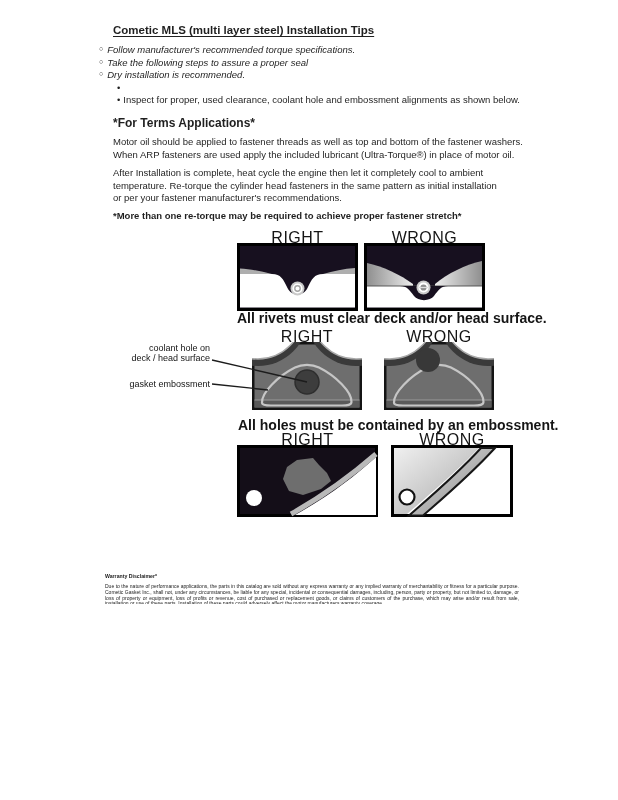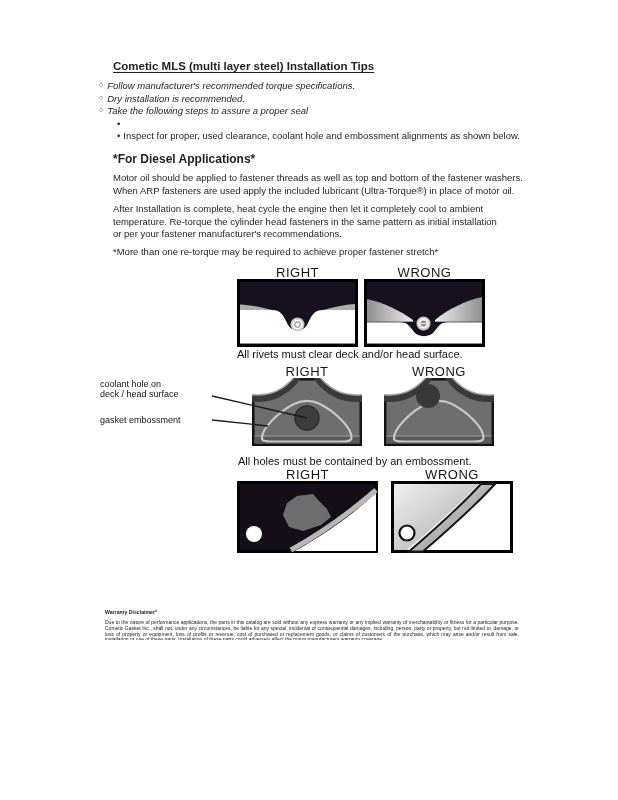--- a/index.html
+++ b/index.html
@@ -1,36 +1,36 @@
 <!DOCTYPE html>
 <html><head>
 <meta charset="utf-8">
 <style>
   html,body{margin:0;padding:0;background:#ffffff;}
   .page{position:relative;width:618px;height:604px;background:#ffffff;overflow:hidden;
-        color:#1f1f1f;font-family:"Liberation Sans","DejaVu Sans",sans-serif;margin-top:36px;}
+        color:#1f1f1f;font-family:"Liberation Sans","DejaVu Sans",sans-serif;}
   .abs{position:absolute;}
   .title{left:113px;top:24px;font-size:11.5px;font-weight:bold;
          text-decoration:underline;text-underline-offset:2px;margin:0;}
   .bullets{left:99px;top:44px;}
   .b-line{display:flex;align-items:flex-start;font-size:9.5px;line-height:12.5px;font-style:italic;}
   .b-mark{font-size:7px;line-height:12.5px;margin-right:4px;position:relative;top:-1px;}
   .sub-bullets{left:117px;top:82px;}
   .sb-line{display:flex;align-items:flex-start;font-size:9.5px;line-height:12.3px;}
   .sb-mark{font-size:9.5px;line-height:12.3px;margin-right:3px;}
   .diesel-heading{left:113px;top:116px;font-size:12px;font-weight:bold;margin:0;}
   .para{font-size:9.5px;line-height:12.6px;white-space:pre-line;margin:0;width:430px;}
   .p1{left:113px;top:136px;}
   .p2{left:113px;top:167px;}
-  .p3{left:113px;top:210px;}
-  .dlabel{font-size:13px;letter-spacing:0.5px;text-align:center;color:#151515;}
-  .caption{font-size:11px;line-height:11px;white-space:pre-line;color:#151515;}
+  .p3{left:113px;top:210px;font-weight:bold;}
+  .dlabel{font-size:16px;letter-spacing:0.5px;text-align:center;color:#151515;}
+  .caption{font-size:14px;line-height:11px;white-space:pre-line;color:#151515;font-weight:bold;}
   .fig{position:absolute;display:block;}
   .overlay{position:absolute;z-index:5;}
-  .callout{font-size:9px;line-height:9.5px;text-align:left;white-space:pre-line;
+  .callout{font-size:9px;line-height:9.5px;text-align:right;white-space:pre-line;
            width:110px;color:#151515;}
   .co1{left:100px;top:344px;}
   .co2{left:100px;top:380px;}
   .legal{left:105px;top:573px;width:414px;color:#222;}
   .legal-h{font-size:5.2px;font-weight:bold;margin:0 0 5px 0;}
   .legal p{font-size:5px;line-height:5.8px;margin:0 0 5px 0;text-align:justify;
            white-space:pre-line;}
   .code{left:390px;top:756px;font-size:13px;color:#2b2b2b;letter-spacing:0.3px;}
 </style>
 </head>
@@ -40,39 +40,39 @@
 
   <h1 class="abs title">Cometic MLS (multi layer steel) Installation Tips</h1>
 
   <div class="abs bullets">
     <div class="b-line">
       <span class="b-mark">○</span>
       <span>Follow manufacturer's recommended torque specifications.</span>
     </div>
     <div class="b-line">
       <span class="b-mark">○</span>
-      <span>Dry installation is recommended.</span>
+      <span>Take the following steps to assure a proper seal</span>
     </div>
     <div class="b-line">
       <span class="b-mark">○</span>
-      <span>Take the following steps to assure a proper seal</span>
+      <span>Dry installation is recommended.</span>
     </div>
   </div>
 
   <div class="abs sub-bullets">
     <div class="sb-line">
       <span class="sb-mark">•</span>
     </div>
     <div class="sb-line">
       <span class="sb-mark">•</span>
       <span>Inspect for proper, used clearance, coolant hole and embossment alignments as shown below.</span>
     </div>
   </div>
 
-  <h2 class="abs diesel-heading">*For Diesel Applications*</h2>
+  <h2 class="abs diesel-heading">*For Terms Applications*</h2>
   <p class="abs para p2">After Installation is complete, heat cycle the engine then let it completely cool to ambient
 temperature. Re-torque the cylinder head fasteners in the same pattern as initial installation
 or per your fastener manufacturer's recommendations.</p>
   <p class="abs para p1">Motor oil should be applied to fastener threads as well as top and bottom of the fastener washers.
 When ARP fasteners are used apply the included lubricant (Ultra-Torque®) in place of motor oil.</p>
   <p class="abs para p3">*More than one re-torque may be required to achieve proper fastener stretch*</p>
 
   <div class="abs dlabel" style="left:237px;top:229px;width:121px;">RIGHT</div>
   <div class="abs dlabel" style="left:364px;top:229px;width:121px;">WRONG</div>
 

